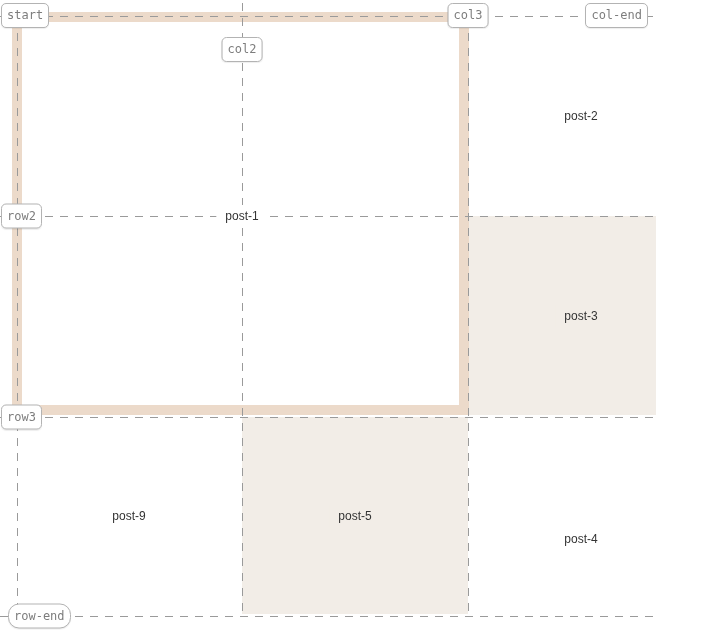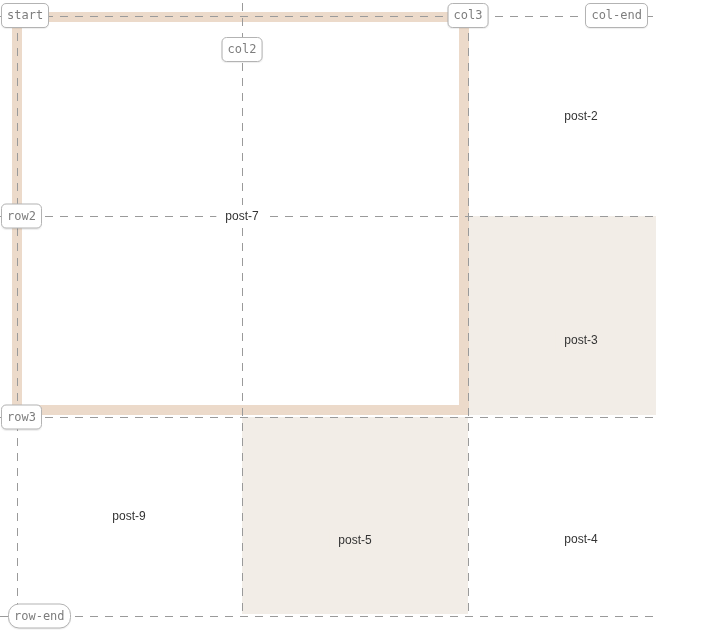--- a/index.html
+++ b/index.html
@@ -55,21 +55,21 @@
   .lbl-row3{left:1px;top:417px;transform:translateY(-50%);}
   .lbl-rowend{left:8px;top:616px;transform:translateY(-50%);border-radius:11px;}
 
   
   .area-label{
     position:absolute;transform:translate(-50%,-50%);
     font-size:12px;color:#333333;
     padding:4px 9px;white-space:nowrap;
   }
   .on-white{background:#ffffff;}
-  .on-beige{background:#f2ede7;margin-top:24px;}
+  .on-beige{background:#f2ede7;}
   .alp1{left:242px;top:216px;}
   .alp2{left:581px;top:116px;}
   .alp3{left:581px;top:316px;}
   .alp4{left:581px;top:539px;text-align:right;}
   .alp5{left:355px;top:516px;}
   .alp6{left:129px;top:516px;}
 </style>
 </head>
 <body>
 
@@ -90,20 +90,20 @@
   <div class="grid-line v col4"></div>
 
   <div class="line-label lbl-start">start</div>
   <div class="line-label lbl-col2">col2</div>
   <div class="line-label lbl-col3">col3</div>
   <div class="line-label lbl-colend">col-end</div>
   <div class="line-label lbl-row2">row2</div>
   <div class="line-label lbl-row3">row3</div>
   <div class="line-label lbl-rowend">row-end</div>
 
-  <div class="area-label on-white alp1">post-7</div>
+  <div class="area-label on-white alp1">post-1</div>
   <div class="area-label on-white alp2">post-2</div>
   <div class="area-label on-beige alp3">post-3</div>
   <div class="area-label on-white alp4">post-4</div>
   <div class="area-label on-beige alp5">post-5</div>
   <div class="area-label on-white alp6">post-9</div>
 
 </div>
 
 </body></html>

